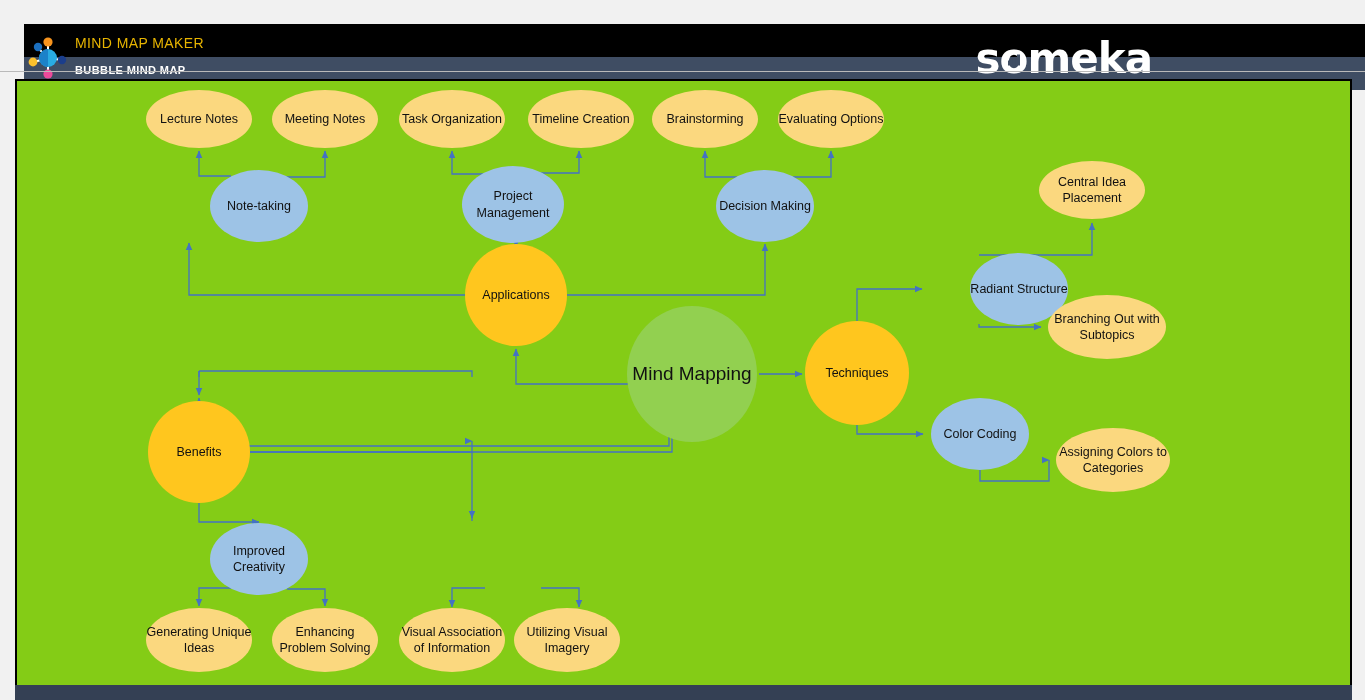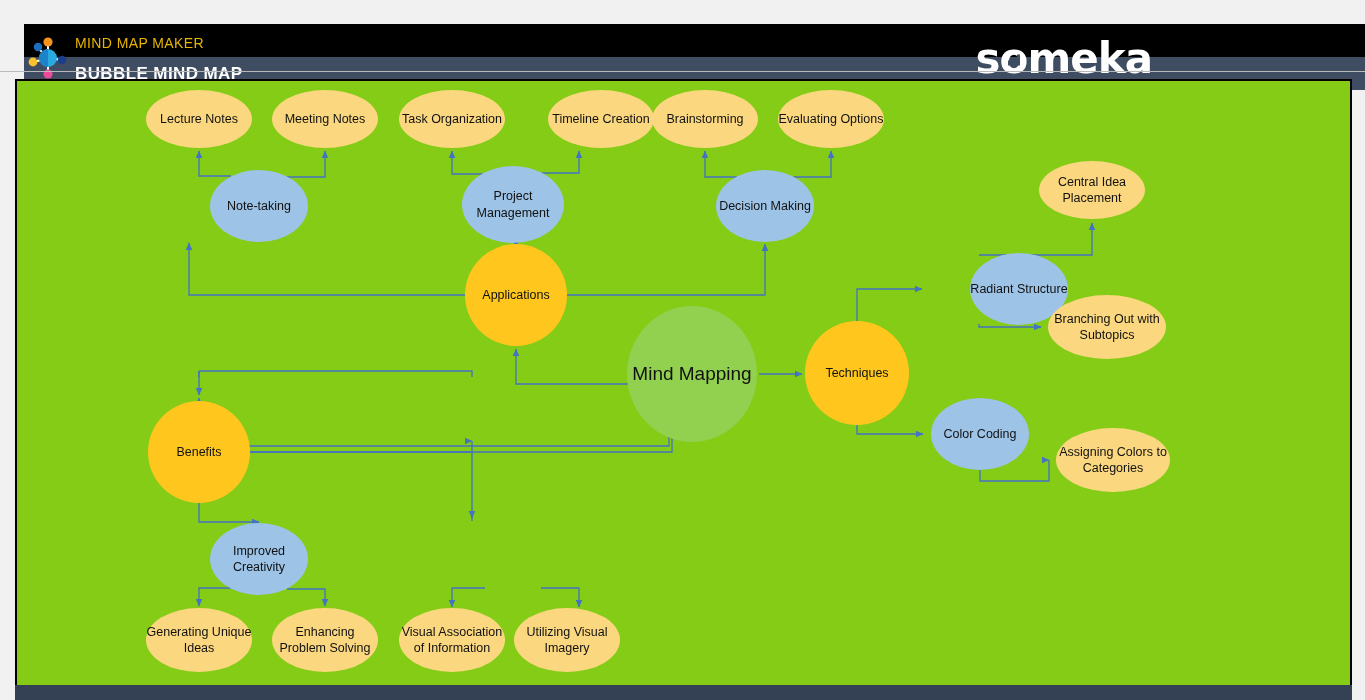--- a/index.html
+++ b/index.html
@@ -23,21 +23,21 @@
     position:absolute;left:24px;top:33px;width:1341px;height:33px;
     background:#3F4D63;
   }
   .hdr-title-small{
     position:absolute;left:75px;top:11px;
     font-size:14px;color:#E8B500;letter-spacing:.4px;
     font-family:"Liberation Sans", sans-serif;
   }
   .hdr-title-big{
     position:absolute;left:75px;top:40px;
-    font-size:17px;color:#FFFFFF;font-weight:bold;letter-spacing:.4px;
+    font-size:11px;color:#FFFFFF;font-weight:bold;letter-spacing:.4px;
     font-family:"Liberation Sans", sans-serif;
   }
   #logo-mark{position:absolute;left:24px;top:10px;width:48px;height:48px;}
   #someka-logo{
     position:absolute;right:22px;top:14px;
     font-size:42px;color:#FFFFFF;font-weight:bold;letter-spacing:-1px;
     font-family:"DejaVu Sans", sans-serif;
     line-height:42px;
   }
   .someka-o{position:relative;display:inline-block;}
@@ -195,21 +195,21 @@
 
   <div class="node leaf" style="left:129px;top:9px;width:106px;height:58px;">
       <span>Lecture Notes</span>
     </div>
   <div class="node leaf" style="left:255px;top:9px;width:106px;height:58px;">
       <span>Meeting Notes</span>
     </div>
   <div class="node leaf overflow-txt" style="left:382px;top:9px;width:106px;height:58px;">
       <span>Task Organization</span>
     </div>
-  <div class="node leaf" style="left:531px;top:9px;width:106px;height:58px;">
+  <div class="node leaf" style="left:511px;top:9px;width:106px;height:58px;">
       <span>Timeline Creation</span>
     </div>
   <div class="node leaf overflow-txt" style="left:635px;top:9px;width:106px;height:58px;">
       <span>Brainstorming</span>
     </div>
   <div class="node leaf" style="left:761px;top:9px;width:106px;height:58px;">
       <span>Evaluating Options</span>
     </div>
 
   <div class="node mid" style="left:193px;top:89px;width:98px;height:72px;">

